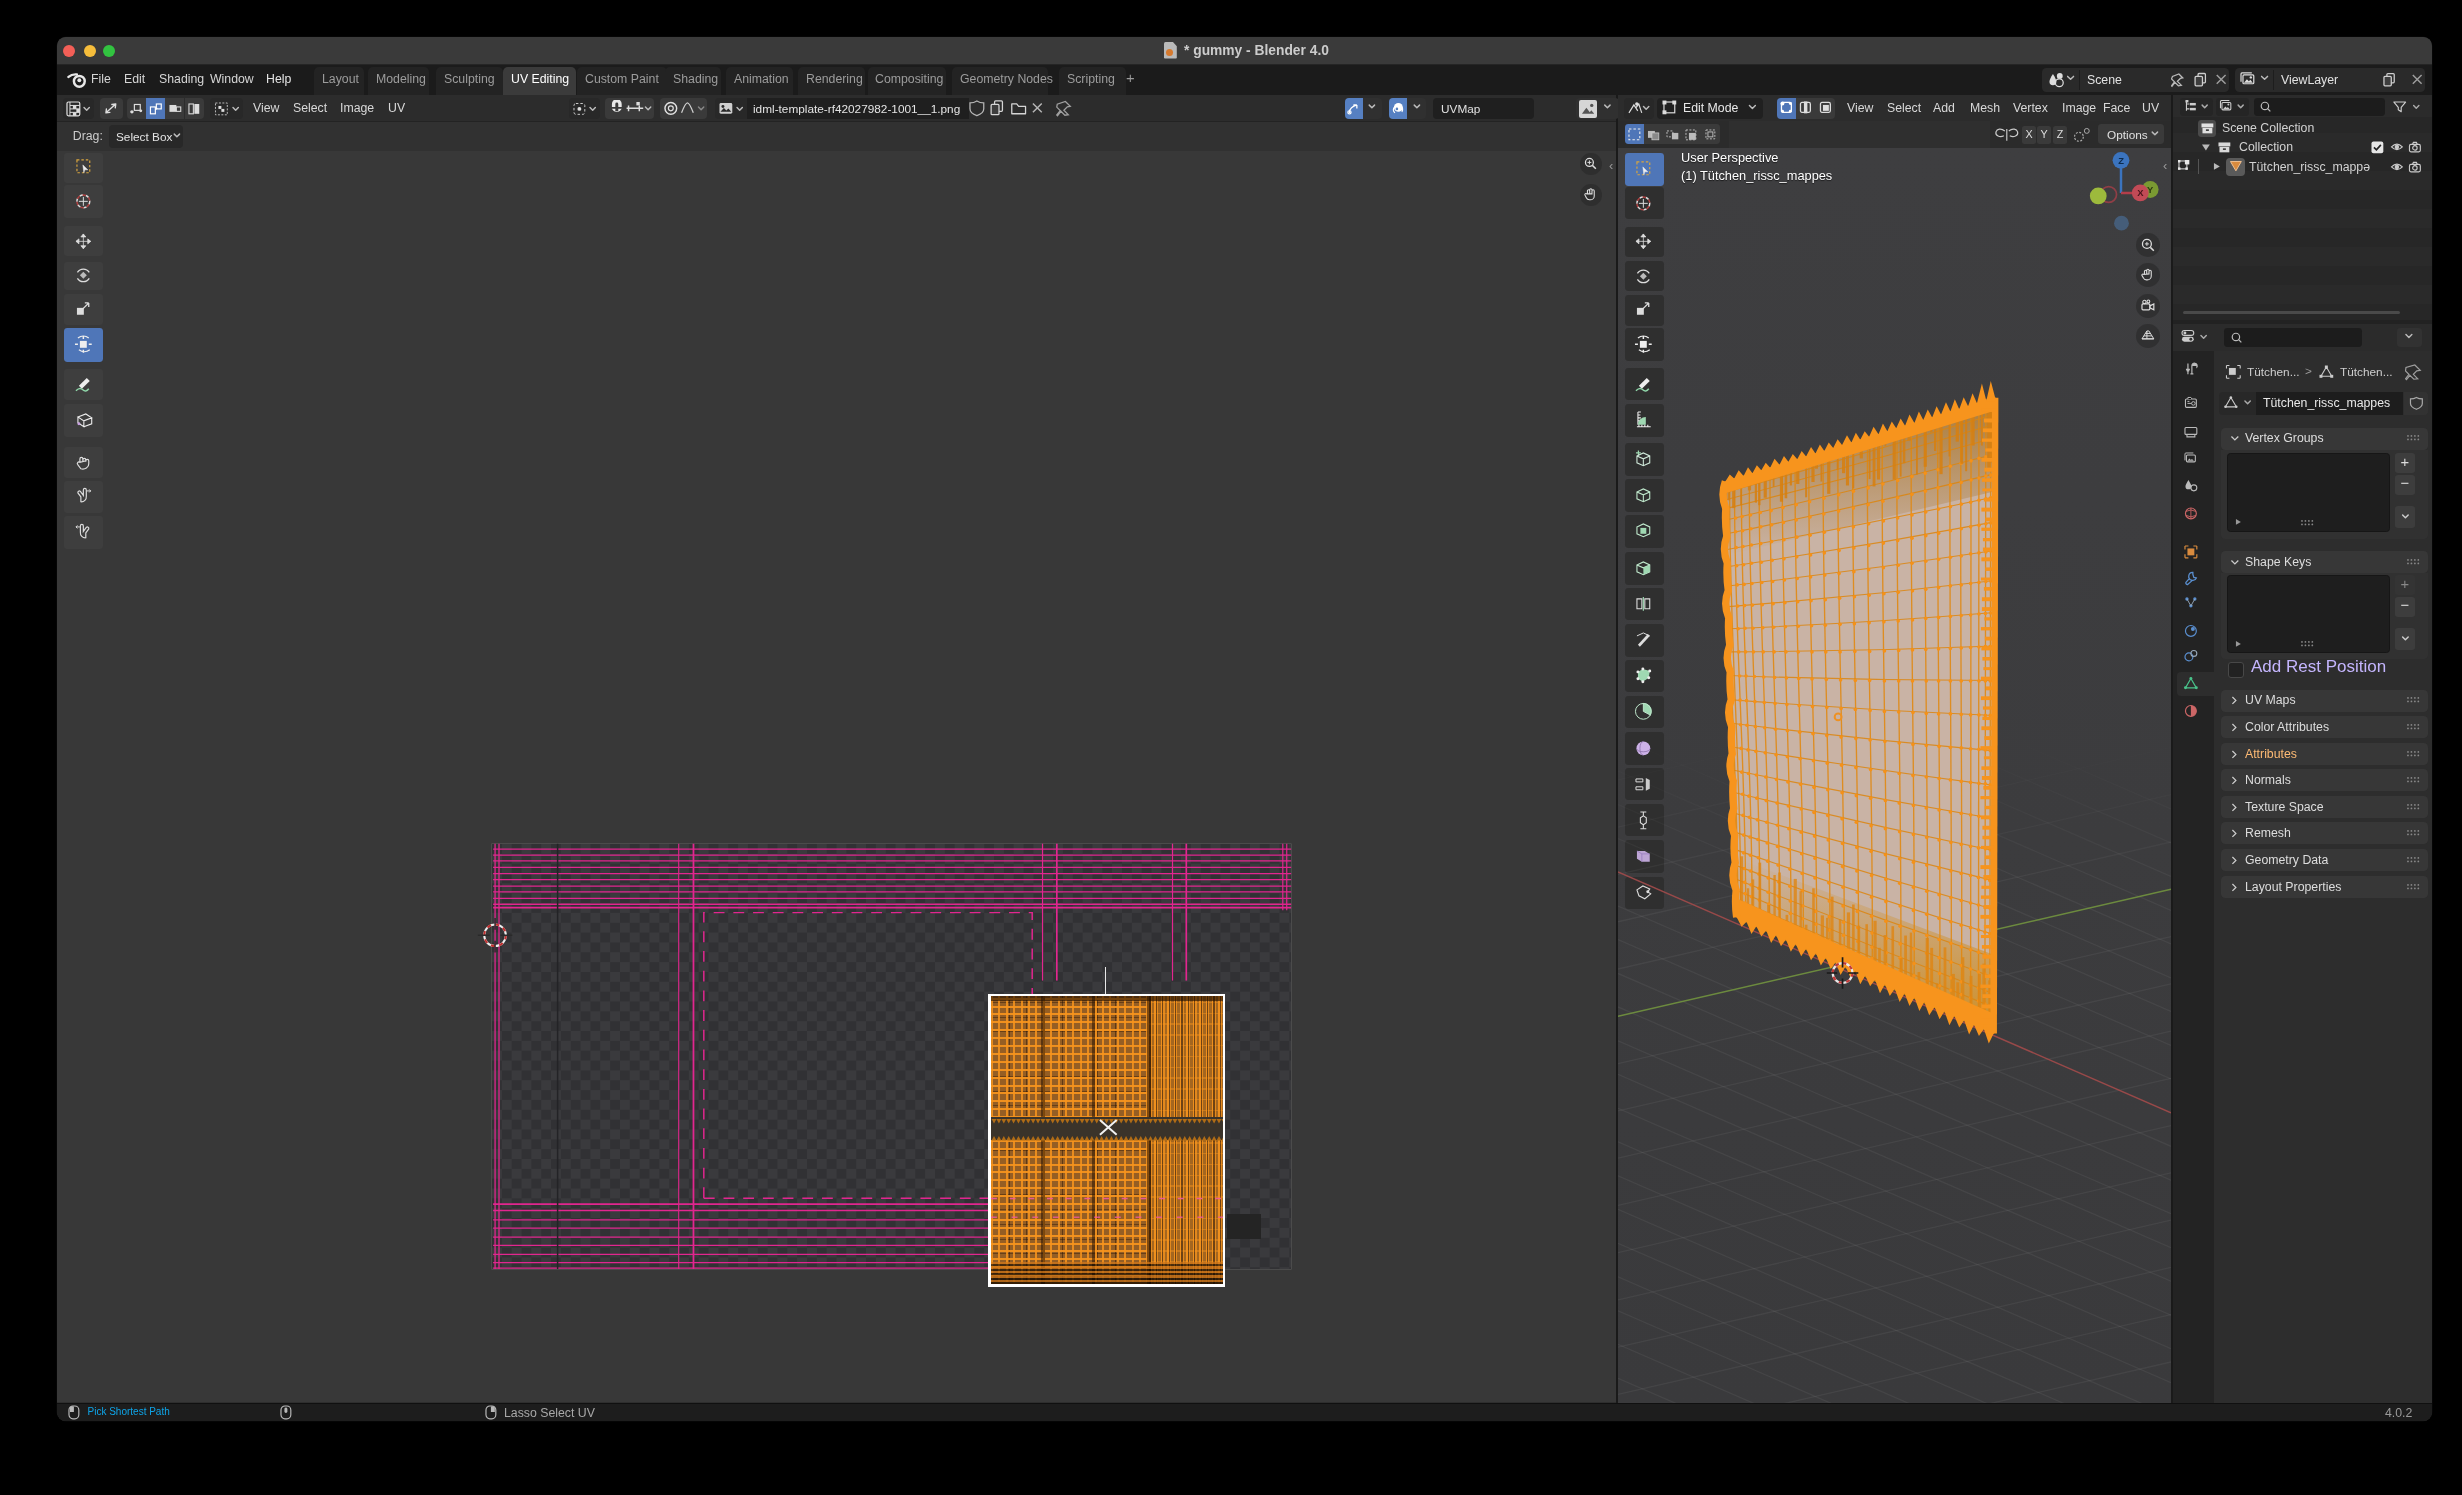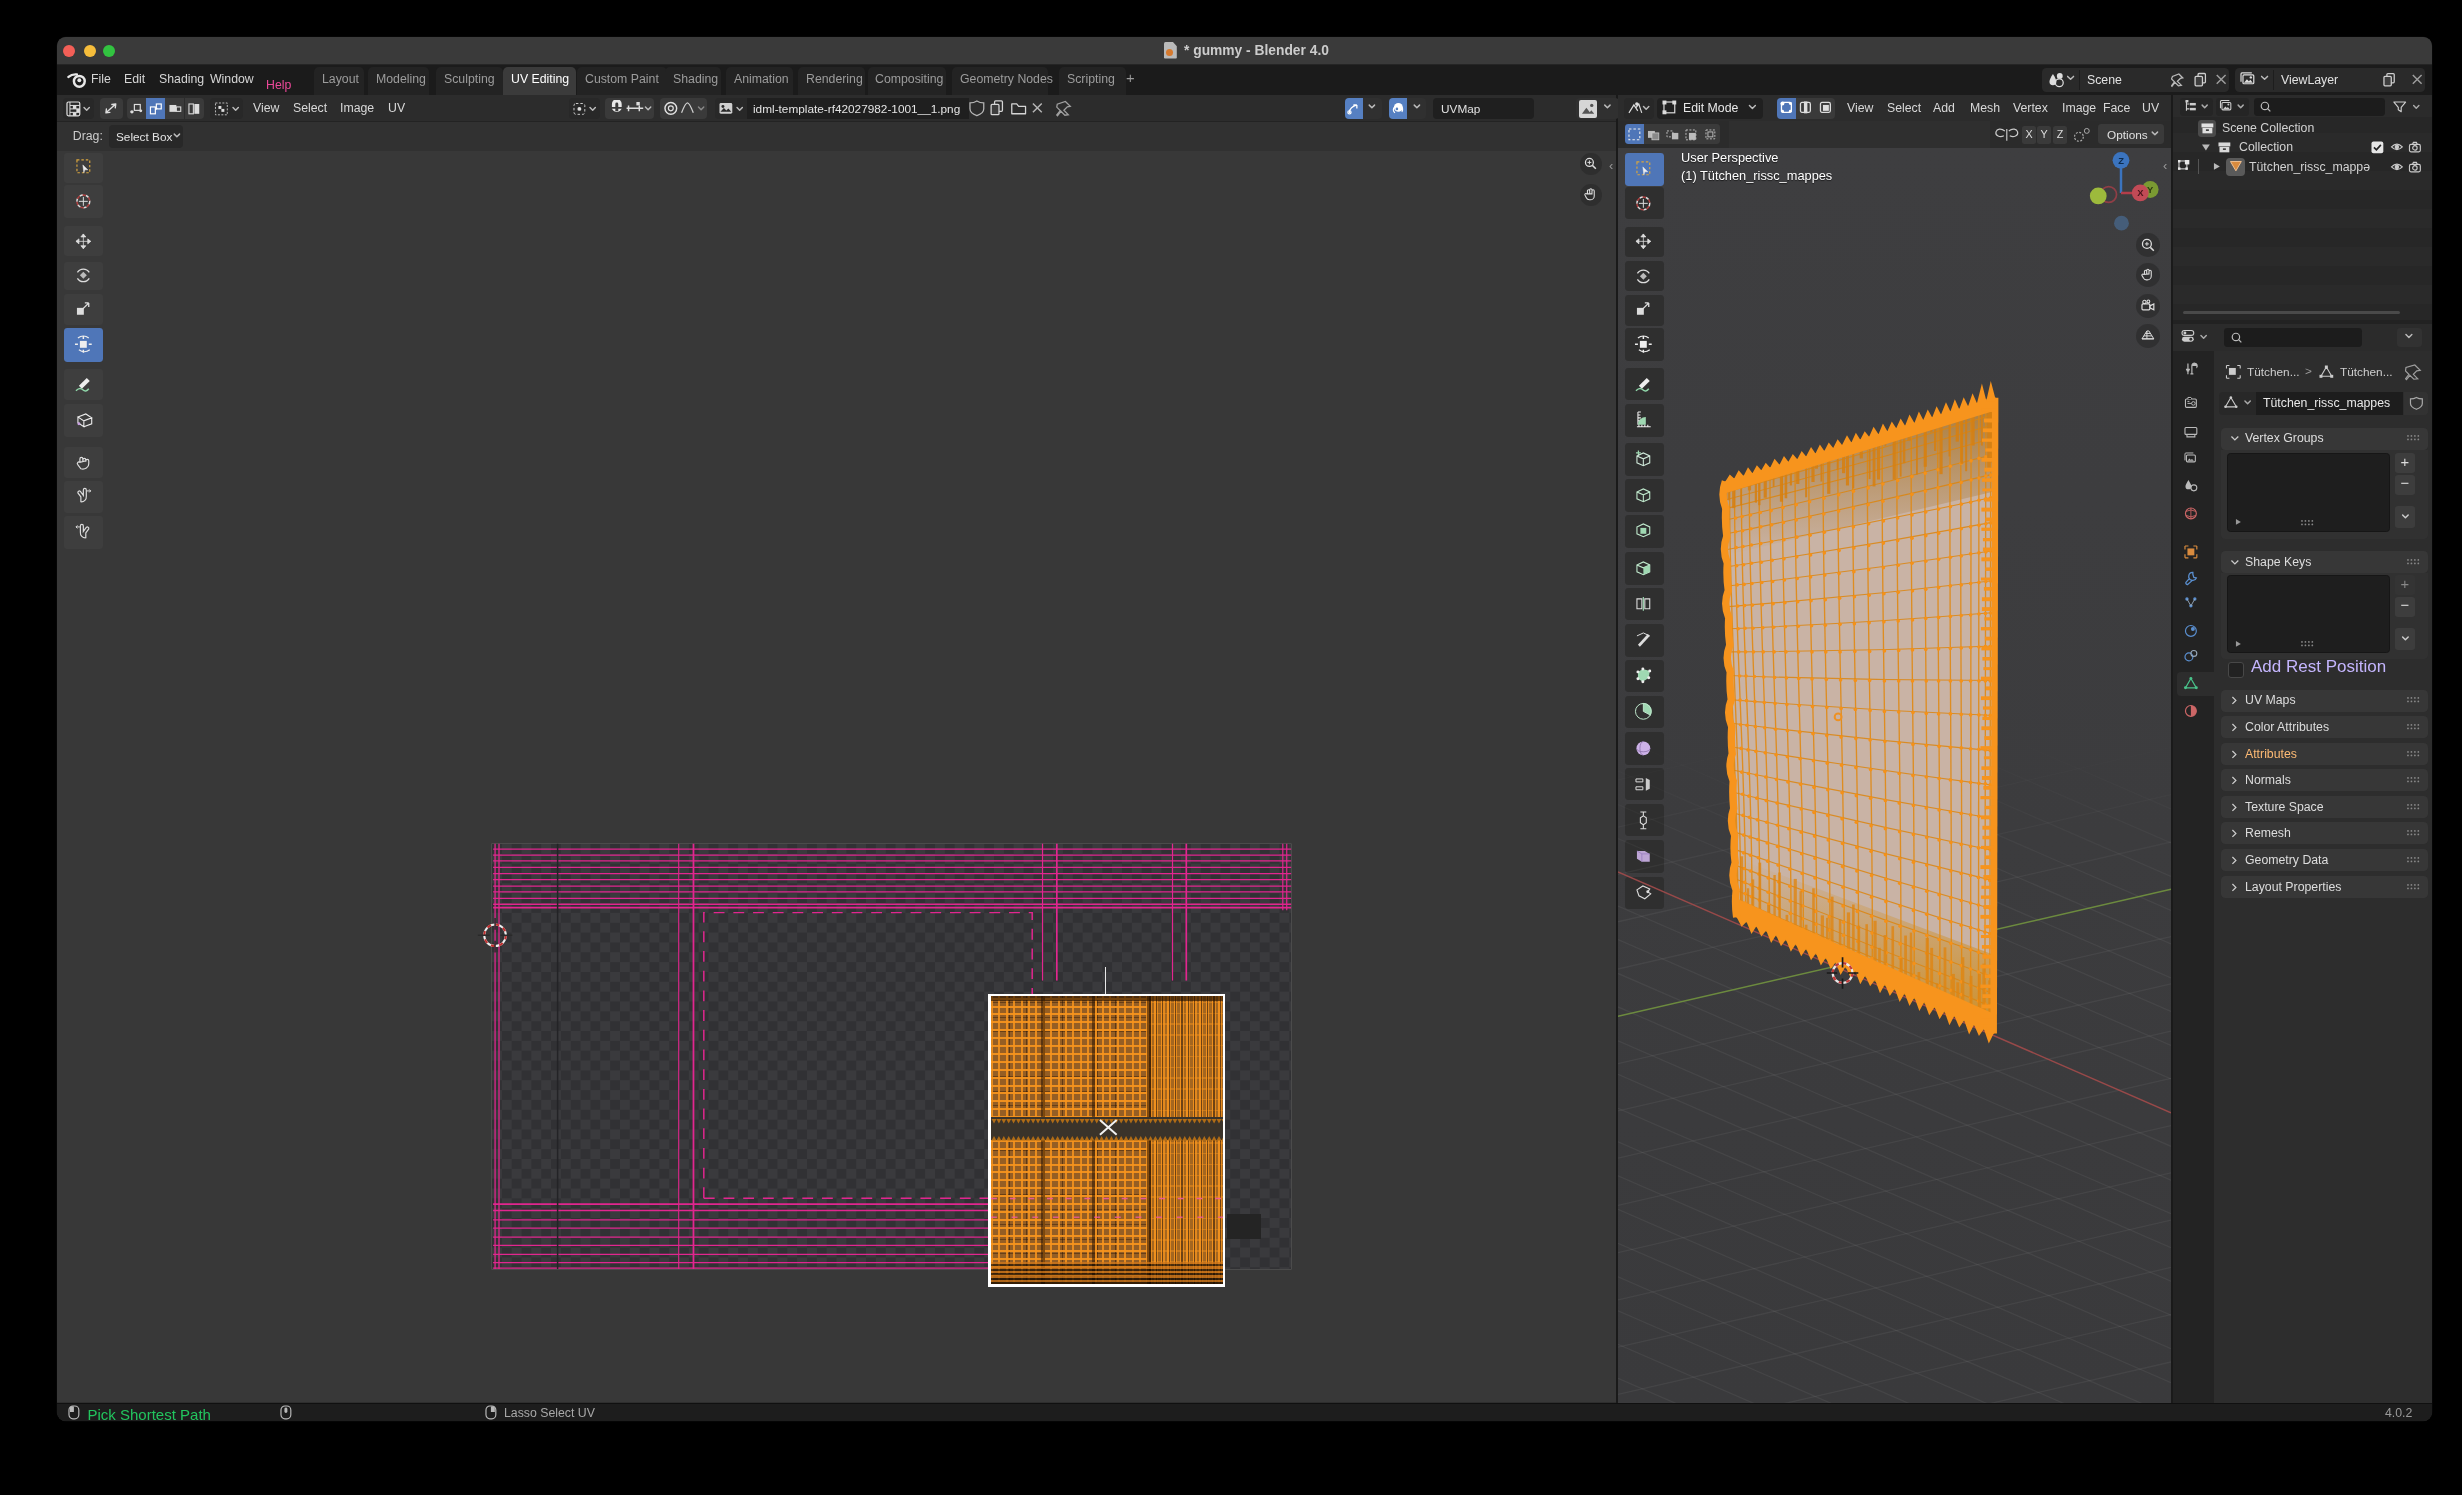--- a/index.html
+++ b/index.html
@@ -18,21 +18,21 @@
     <div class="a" style="left:0;top:28px;width:2375px;height:29.5px;background:#1b1b1b"></div>
     <div class="a" style="left:9.8px;top:32.5px"><svg width="21.7" height="19.7" viewBox="0 0 44 40">
         <circle cx="25" cy="23" r="11" fill="none" stroke="#e8e8e8" stroke-width="5"></circle>
         <circle cx="25" cy="21" r="4" fill="#e8e8e8"></circle>
         <path d="M3 14 Q10 8 20 9" stroke="#e8e8e8" stroke-width="5" fill="none" stroke-linecap="round"></path>
       </svg></div>
     <div class="a tx" style="left:34px;top:35px;font-size:12.3px;color:#d6d6d6">File</div>
     <div class="a tx" style="left:67px;top:35px;font-size:12.3px;color:#d6d6d6">Edit</div>
     <div class="a tx" style="left:102px;top:35px;font-size:12.3px;color:#d6d6d6">Shading</div>
     <div class="a tx" style="left:153px;top:35px;font-size:12.3px;color:#d6d6d6">Window</div>
-    <div class="a tx" style="left:209px;top:41px;font-size:12.3px;color:#ec4899">Help</div>
+    <div class="a tx" style="left:209px;top:35px;font-size:12.3px;color:#e5e5e5">Help</div>
     <div class="a" style="left:257px;top:29.5px;width:50px;height:28px;background:#232323;border-radius:4.9px 4.9px 0 0;"></div>
     <div class="a tx" style="left:265px;top:35px;font-size:12.3px;color:#9c9c9c">Layout</div>
     <div class="a" style="left:311px;top:29.5px;width:61px;height:28px;background:#232323;border-radius:4.9px 4.9px 0 0;"></div>
     <div class="a tx" style="left:319px;top:35px;font-size:12.3px;color:#9c9c9c">Modeling</div>
     <div class="a" style="left:379px;top:29.5px;width:67px;height:28px;background:#232323;border-radius:4.9px 4.9px 0 0;"></div>
     <div class="a tx" style="left:387px;top:35px;font-size:12.3px;color:#9c9c9c">Sculpting</div>
     <div class="a" style="left:446px;top:29.5px;width:73px;height:28px;background:#3b3b3b;border-radius:4.9px 4.9px 0 0;"></div>
     <div class="a tx" style="left:454px;top:35px;font-size:12.3px;color:#ffffff">UV Editing</div>
     <div class="a" style="left:520px;top:29.5px;width:90px;height:28px;background:#232323;border-radius:4.9px 4.9px 0 0;"></div>
     <div class="a tx" style="left:528px;top:35px;font-size:12.3px;color:#9c9c9c">Custom Paint</div>
@@ -1862,21 +1862,21 @@
         <circle cx="18" cy="4" r="1.8" fill="#888"></circle>
         <circle cx="18" cy="11" r="1.8" fill="#888"></circle>
         <circle cx="25" cy="4" r="1.8" fill="#888"></circle>
         <circle cx="25" cy="11" r="1.8" fill="#888"></circle>
       </svg></div>
     <div class="a" style="left:0;top:1366px;width:2375px;height:18.7px;background:#1d1d1d;border-top:0.5px solid #101010"></div>
     <div class="a" style="left:10.8px;top:1368px"><svg width="11.8" height="14.8" viewBox="0 0 24 30">
         <rect x="2" y="2" width="20" height="26" rx="8" fill="none" stroke="#b9b9b9" stroke-width="2.4"></rect>
         <path d="M4 4 a8 8 0 0 1 8-1 v11 h-8z" fill="#b9b9b9"></path>
       </svg></div>
-    <div class="a tx" style="left:30.5px;top:1369px;font-size:15px;color:#22c55e">Pick Shortest Path</div>
+    <div class="a tx" style="left:30.5px;top:1369px;font-size:10px;color:#0ea5e9">Pick Shortest Path</div>
     <div class="a" style="left:223px;top:1368px"><svg width="11.8" height="14.8" viewBox="0 0 24 30">
         <rect x="2" y="2" width="20" height="26" rx="8" fill="none" stroke="#b9b9b9" stroke-width="2.4"></rect>
         <rect x="9" y="5" width="6" height="11" rx="3" fill="#b9b9b9"></rect>
       </svg></div>
     <div class="a" style="left:428px;top:1368px"><svg width="11.8" height="14.8" viewBox="0 0 24 30">
         <rect x="2" y="2" width="20" height="26" rx="8" fill="none" stroke="#b9b9b9" stroke-width="2.4"></rect>
         <path d="M20 4 a8 8 0 0 0-8-1 v11 h8z" fill="#b9b9b9"></path>
       </svg></div>
     <div class="a tx" style="left:447px;top:1369px;font-size:12.3px;color:#a8a8a8">Lasso Select UV</div>
     <div class="a tx" style="left:2328px;top:1369px;font-size:12.3px;color:#9a9a9a">4.0.2</div>

